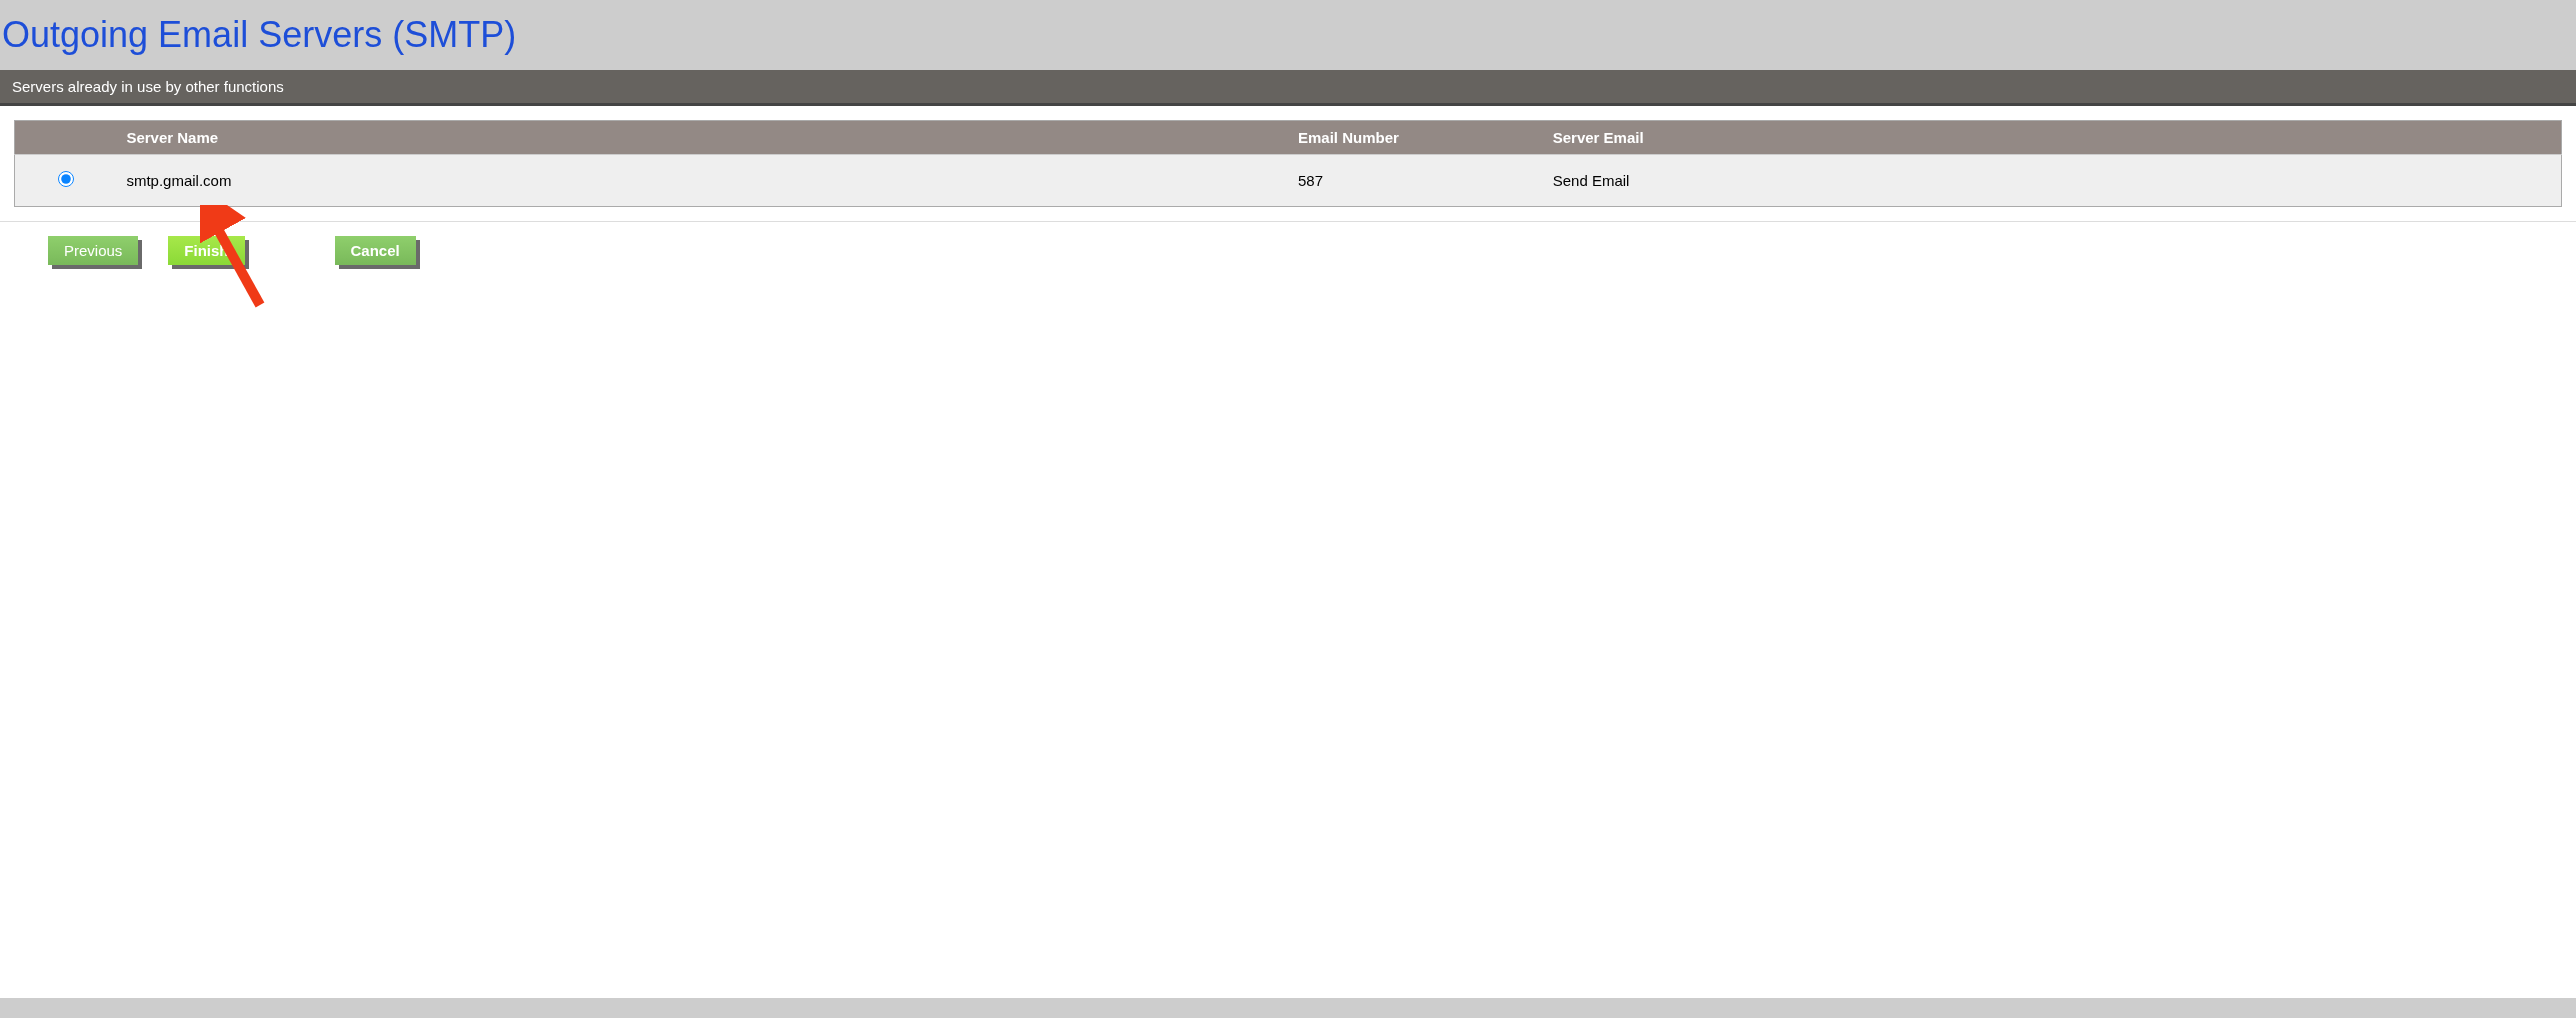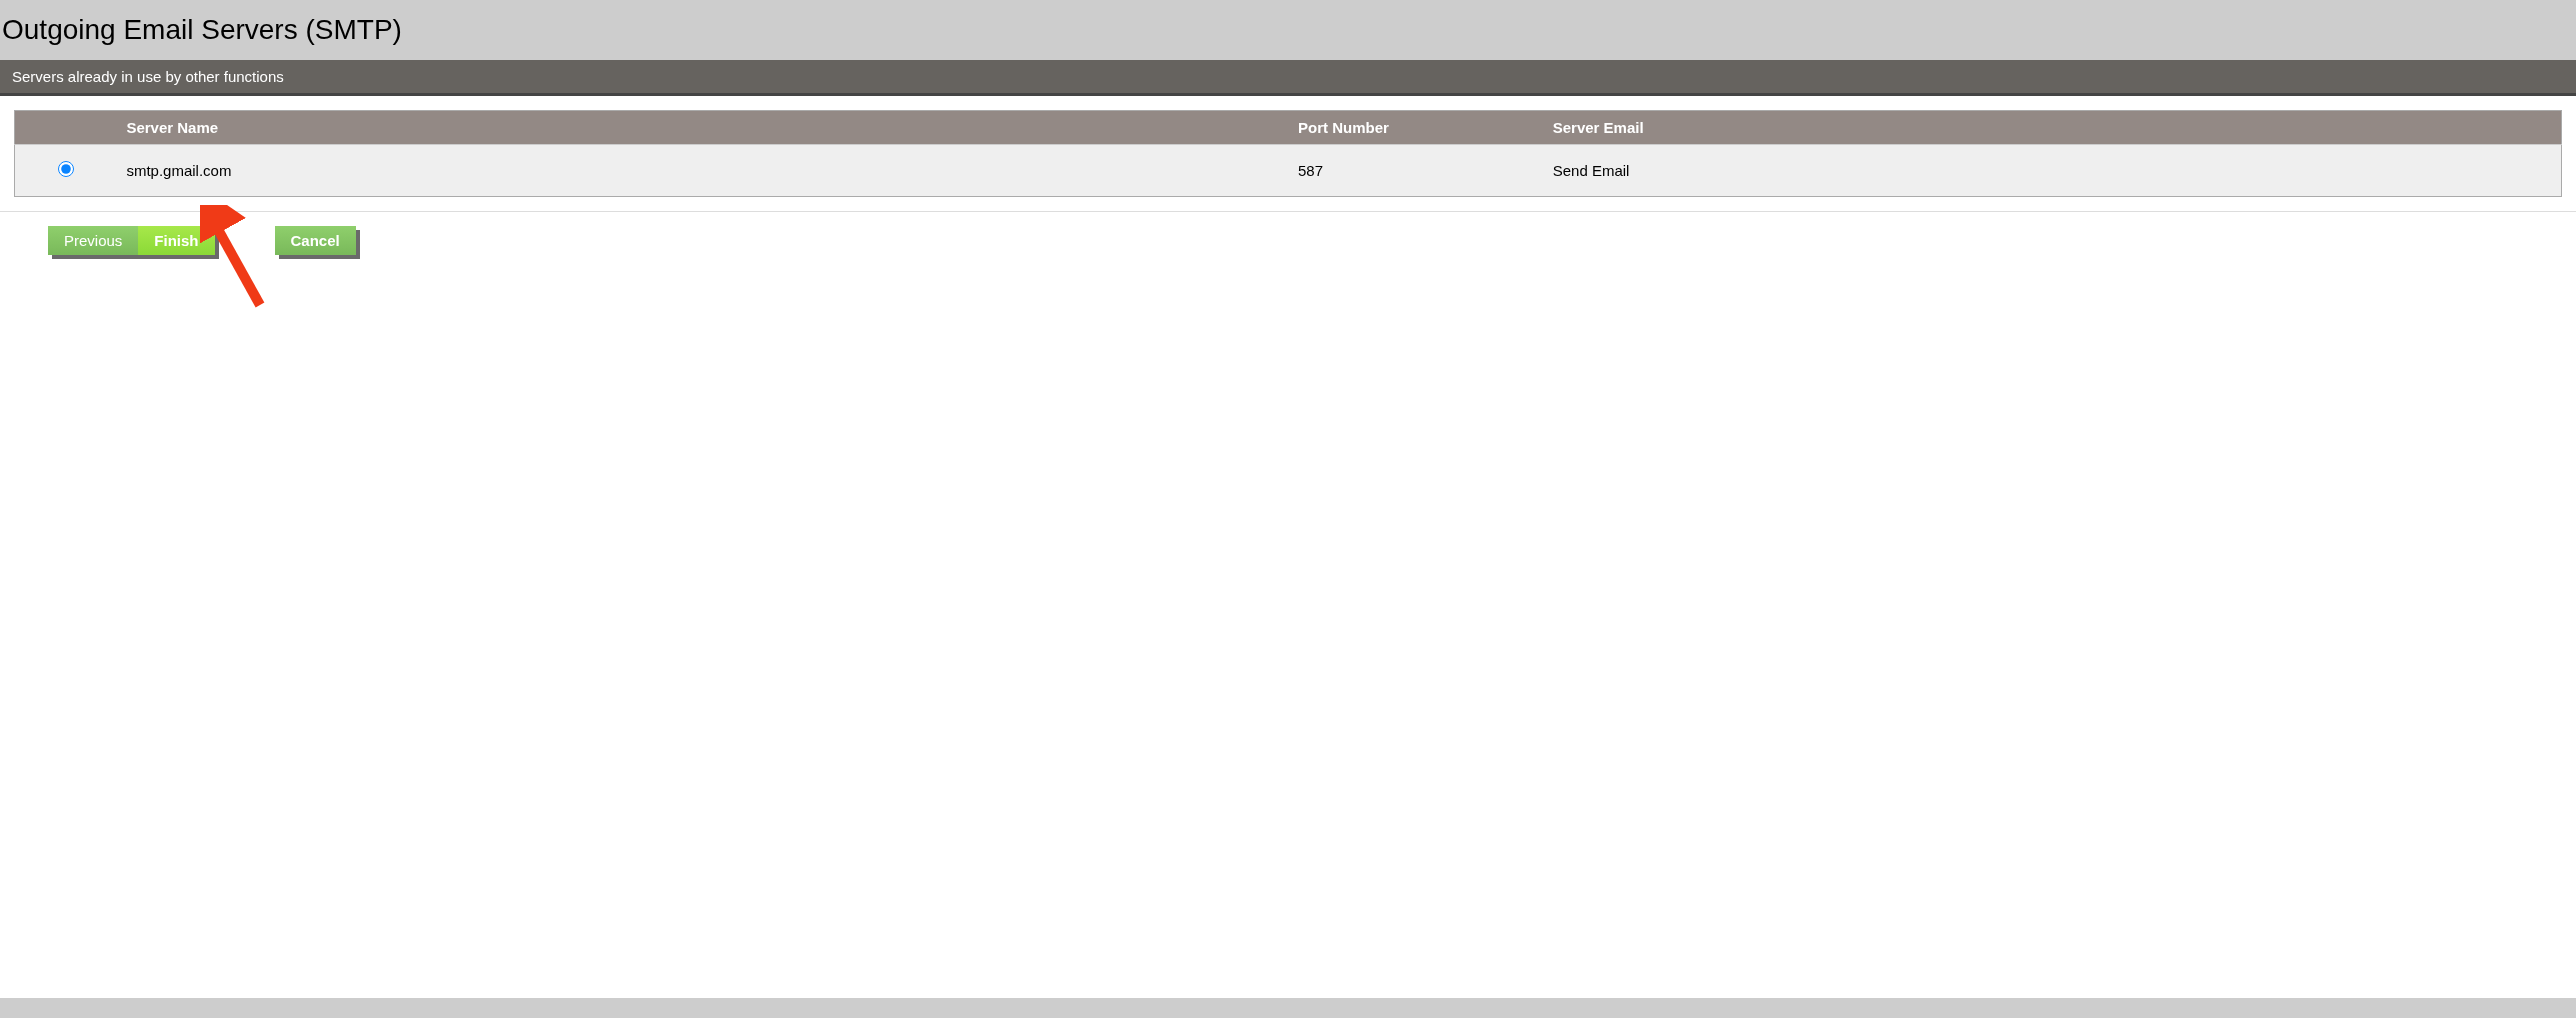--- a/index.html
+++ b/index.html
@@ -5,23 +5,23 @@
     * { box-sizing: border-box; margin: 0; padding: 0; }
     body {
       font-family: Arial, Helvetica, sans-serif;
       font-size: 14px;
       background: #fff;
       width: 2576px;
     }
     .titlebar {
       background: #cdcdcd;
       padding: 14px 8px 14px 2px;
-      font-size: 28px;
+      font-size: 36px;
       font-weight: 400;
-      color: #000000;
+      color: #1d4ed8;
     }
     .subheader {
       background: #66635f;
       color: #fff;
       font-weight: normal;
       font-size: 15px;
       padding: 8px 12px;
       border-bottom: 3px solid #444;
     }
     .content-area {
@@ -52,20 +52,21 @@
       font-size: 15px;
     }
     table.server-table tbody td.radio-cell { text-align: center; }
     input[type=radio] {
       width: 16px; height: 16px;
       accent-color: #0a84ff;
     }
     .button-row {
       padding: 14px 8px 14px 48px;
       display: flex;
+      gap: 30px;
       align-items: center;
     }
     .btn {
       border: none;
       color: #fff;
       font-size: 15px;
       padding: 6px 16px;
       cursor: pointer;
       box-shadow: 4px 4px 0 0 #6a6a6a;
       font-family: inherit;
@@ -100,21 +101,21 @@
 <div class="titlebar">Outgoing Email Servers (SMTP)</div>
 
 <div class="subheader">Servers already in use by other functions</div>
 
 <div class="content-area">
   <table class="server-table">
     <thead>
       <tr>
         <th class="radio-col"></th>
         <th class="name-col">Server Name</th>
-        <th class="port-col">Port Number</th>
+        <th class="port-col">Email Number</th>
         <th class="usage-col">Server Email</th>
       </tr>
     </thead>
     <tbody>
       <tr>
         <td class="radio-cell">
           <input type="radio" checked="" style="">
         </td>
         <td>smtp.gmail.com</td>
         <td>587</td>

